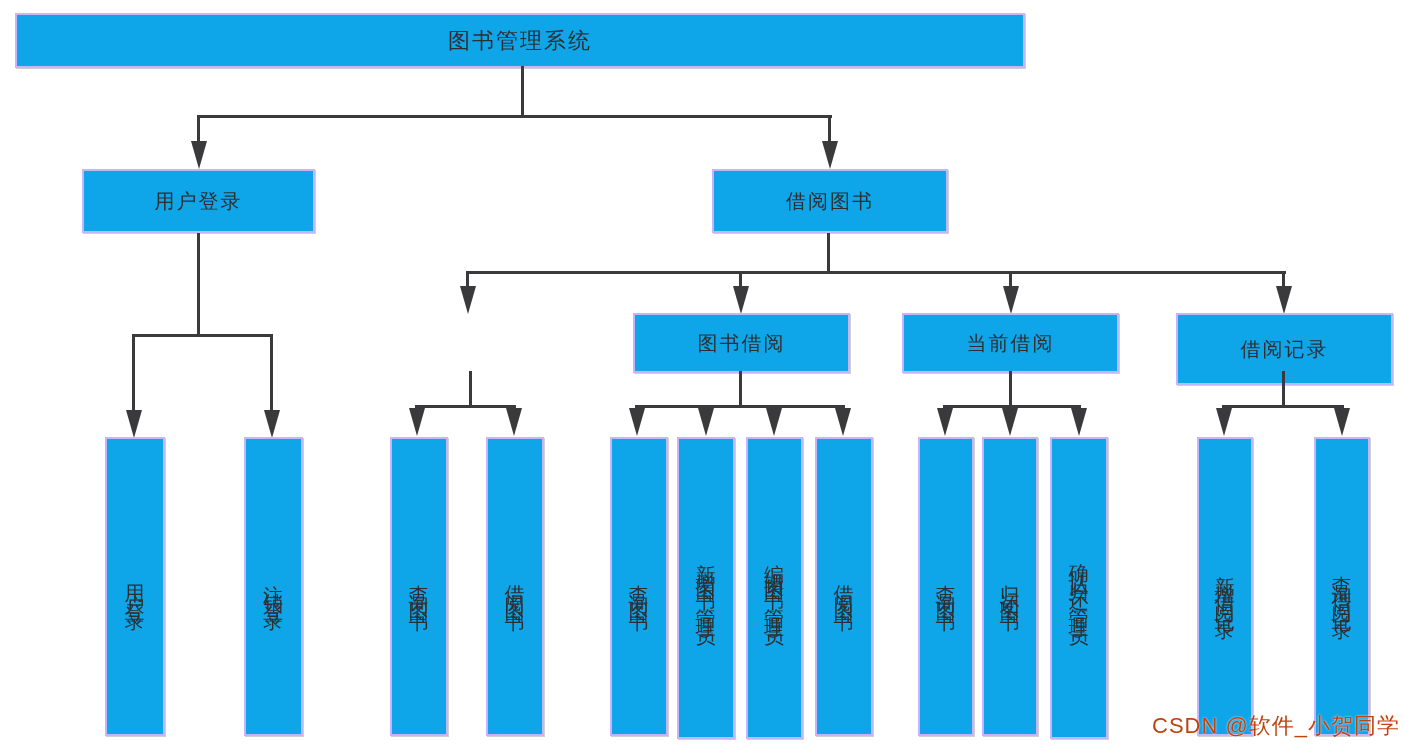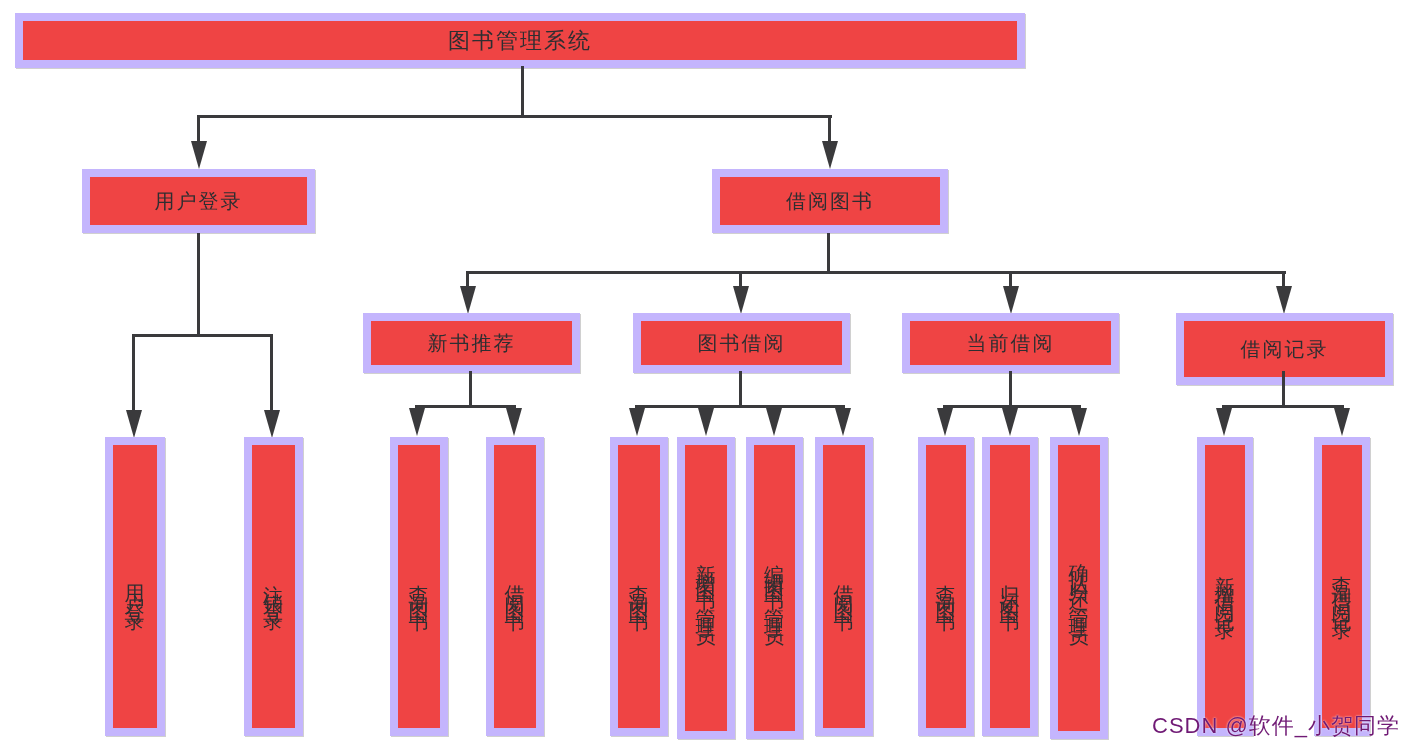--- a/index.html
+++ b/index.html
@@ -6,22 +6,22 @@
   #stage{
     position:relative;
     width:1405px;height:747px;
     background:#ffffff;
     font-family:"Liberation Sans","DejaVu Sans",sans-serif;
     color:#2e2e31;
     overflow:hidden;
   }
   .box{
     position:absolute;
-    background:#ef4444;
-    border:8px solid #c4b5fd;
+    background:#0ea5e9;
+    border:2px solid #c4b5fd;
     box-sizing:border-box;
     display:flex;align-items:center;justify-content:center;
     font-size:20px;letter-spacing:2px;
     color:#2e2e31;
     box-shadow:1px 1px 0 rgba(120,120,120,.35);
   }
   .box.root{font-size:22px;}
   .leaf .vtext{
     writing-mode:vertical-rl;
     text-orientation:mixed;
@@ -36,21 +36,21 @@
   .arrow{
     position:absolute;width:0;height:0;
     border-left:8px solid transparent;
     border-right:8px solid transparent;
     border-top:28px solid #3a3a3c;
   }
   .watermark{
     position:absolute;
     font-size:22px;
     letter-spacing:1px;
-    color:#701a75;
+    color:#c2410c;
     text-shadow:0 0 2px #ffffff;
   }
 </style>
 </head>
 <body>
 
 <div id="stage">
 
   <div class="box root" style="left:15px;top:13px;width:1010px;height:55px">图书管理系统</div>
 
@@ -75,21 +75,20 @@
   <div class="hline" style="left:466px;top:271px;width:820px"></div>
   <div class="vline" style="left:466px;top:271px;height:17px"></div>
   <div class="arrow" style="left:460px;top:286px"></div>
   <div class="vline" style="left:739px;top:271px;height:17px"></div>
   <div class="arrow" style="left:733px;top:286px"></div>
   <div class="vline" style="left:1009px;top:271px;height:17px"></div>
   <div class="arrow" style="left:1003px;top:286px"></div>
   <div class="vline" style="left:1282px;top:271px;height:17px"></div>
   <div class="arrow" style="left:1276px;top:286px"></div>
 
-  <div class="box" style="left:363px;top:313px;width:217px;height:60px">新书推荐</div>
   <div class="box" style="left:902px;top:313px;width:217px;height:60px">当前借阅</div>
   <div class="box" style="left:633px;top:313px;width:217px;height:60px">图书借阅</div>
   <div class="box" style="left:1176px;top:313px;width:217px;height:72px">借阅记录</div>
 
   <div class="vline" style="left:469px;top:371px;height:37px"></div>
   <div class="hline" style="left:415px;top:405px;width:101px"></div>
   <div class="arrow" style="left:409px;top:408px"></div>
   <div class="arrow" style="left:506px;top:408px"></div>
 
   <div class="vline" style="left:739px;top:371px;height:37px"></div>

